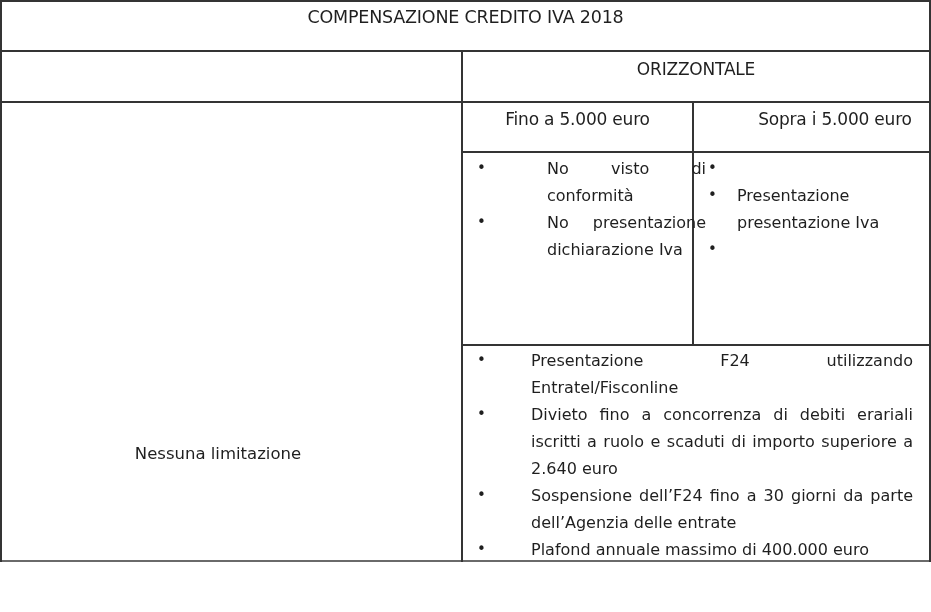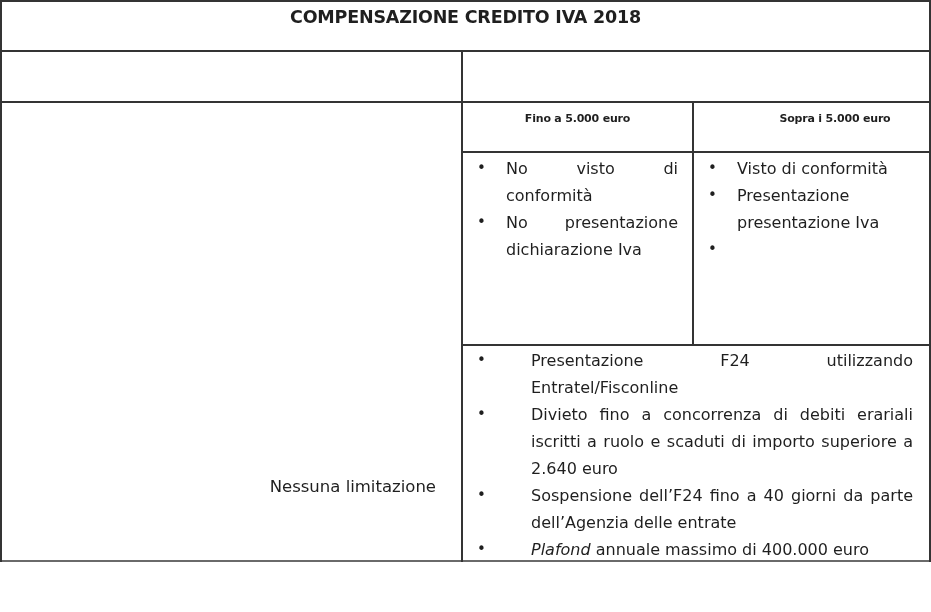--- a/index.html
+++ b/index.html
@@ -7,78 +7,78 @@
     position:relative;
     width:931px;height:612px;
     background:#ffffff;
     font-family:"DejaVu Sans","Liberation Sans",sans-serif;
     color:#1f1f1f;
     overflow:hidden;
   }
   .line{position:absolute;background:#343434;}
   .line.bottom{background:#6a6a6a;}
   .cell{position:absolute;}
-  .hdr{font-weight:bold;text-align:center;letter-spacing:-0.2px;}
+  .hdr{font-weight:normal;text-align:center;letter-spacing:-0.2px;}
   .title{top:6px;left:0;width:931px;font-size:17.5px;line-height:22px;}
   .col-hdr{top:57px;font-size:17px;line-height:24px;}
   .verticale-hdr{left:0;width:461px;}
   .orizzontale-hdr{left:461px;width:470px;}
-  .sub-hdr{top:107px;font-size:11px;line-height:24px;}
+  .sub-hdr{top:107px;font-size:17px;line-height:24px;}
   .fino-hdr{left:463px;width:229px;}
   .sopra-hdr{left:692px;width:286px;}
   .blist{margin:0;padding:0 0 0 14px;list-style:none;font-size:16px;line-height:27px;}
   .bullet{display:flex;margin:0;}
   .mk{flex:0 0 29px;font-size:15px;}
   .bt{text-align:justify;text-justify:inter-word;}
   .fino-list{left:463px;top:155px;width:229px;}
-  .fino-list .bt{width:172px;}
+  .fino-list .bt{width:172px;margin-left:41px;}
   .sopra-list{left:694px;top:155px;width:235px;}
   .sopra-list .bt{width:180px;}
   .merged-list{left:463px;top:347px;width:466px;}
   .merged-list .bt{width:382px;margin-left:25px;}
-  .nessuna{left:0;top:473px;width:436px;text-align:right;font-size:16.5px;line-height:27px;}
-  .it{font-style:italic;}
+  .nessuna{left:0;top:440px;width:436px;text-align:center;font-size:16.5px;line-height:27px;}
+  .it{}
 </style>
 </head>
 <body>
 
 <div class="page">
 
   <div class="line" style="left:0;top:0;width:931px;height:2px;"></div>
   <div class="line" style="left:0;top:50px;width:931px;height:2px;"></div>
   <div class="line" style="left:0;top:101px;width:931px;height:2px;"></div>
   <div class="line" style="left:461px;top:151px;width:470px;height:2px;"></div>
   <div class="line" style="left:461px;top:344px;width:470px;height:2px;"></div>
   <div class="line bottom" style="left:0;top:560px;width:931px;height:2px;"></div>
   <div class="line" style="left:0;top:0;width:2px;height:562px;"></div>
   <div class="line" style="left:929px;top:0;width:2px;height:562px;"></div>
   <div class="line" style="left:461px;top:50px;width:2px;height:512px;"></div>
   <div class="line" style="left:692px;top:101px;width:2px;height:245px;"></div>
 
   <div class="cell hdr title">COMPENSAZIONE CREDITO IVA 2018</div>
 
+  <div class="cell hdr col-hdr orizzontale-hdr">ORIZZONTALE</div>
 
   <div class="cell hdr sub-hdr fino-hdr">Fino a 5.000 euro</div>
   <div class="cell hdr sub-hdr sopra-hdr">Sopra i 5.000 euro</div>
 
   <ul class="cell blist fino-list">
     <li class="bullet">
       <span class="mk">•</span>
       <span class="bt">No visto di conformità</span>
     </li>
     <li class="bullet">
       <span class="mk">•</span>
       <span class="bt">No presentazione dichiarazione Iva</span>
     </li>
   </ul>
 
   <ul class="cell blist sopra-list">
     <li class="bullet">
       <span class="mk">•</span>
-      <span class="bt">Visto di conformità</span>
     </li>
     <li class="bullet">
       <span class="mk">•</span>
       <span class="bt">Presentazione presentazione Iva</span>
     </li>
     <li class="bullet">
       <span class="mk">•</span>
     </li>
   </ul>
 
@@ -86,21 +86,21 @@
     <li class="bullet">
       <span class="mk">•</span>
       <span class="bt">Presentazione F24 utilizzando Entratel/Fisconline</span>
     </li>
     <li class="bullet">
       <span class="mk">•</span>
       <span class="bt">Divieto fino a concorrenza di debiti erariali iscritti a ruolo e scaduti di importo superiore a 2.640 euro</span>
     </li>
     <li class="bullet">
       <span class="mk">•</span>
-      <span class="bt">Sospensione dell’F24 fino a 40 giorni da parte dell’Agenzia delle entrate</span>
+      <span class="bt">Sospensione dell’F24 fino a 30 giorni da parte dell’Agenzia delle entrate</span>
     </li>
     <li class="bullet">
       <span class="mk">•</span>
       <span class="bt"><span class="it">Plafond</span><span> annuale massimo di 400.000 euro</span></span>
     </li>
   </ul>
 
   <div class="cell nessuna">Nessuna limitazione</div>
 
 </div>

